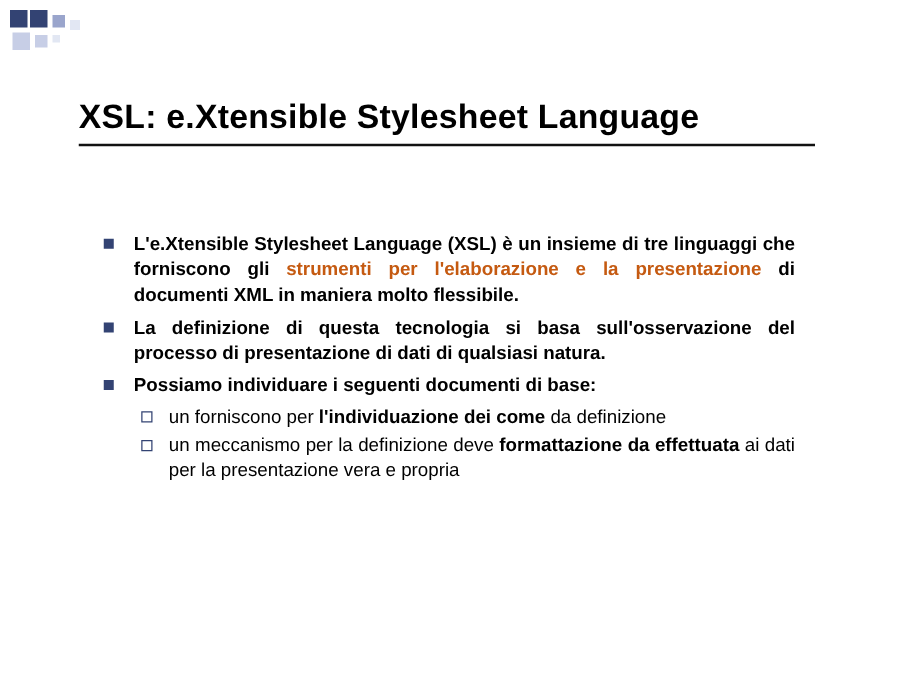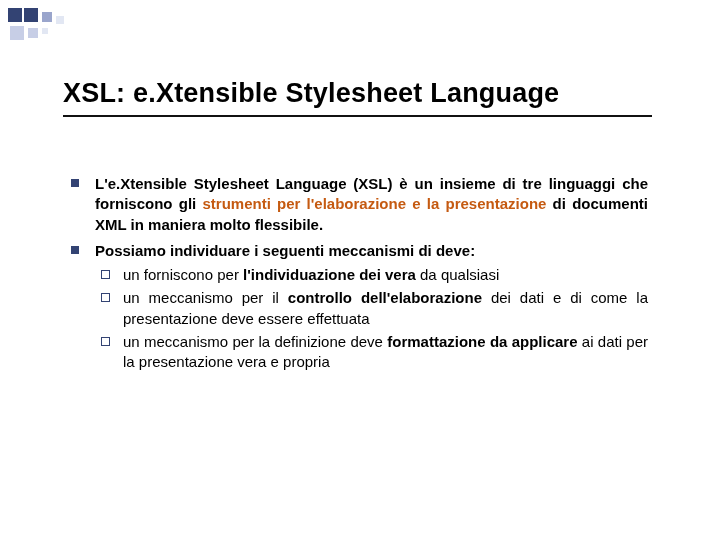--- a/index.html
+++ b/index.html
@@ -48,21 +48,21 @@
     letter-spacing: 0.2px;
   }
   .body {
     position: absolute;
     left: 63px;
     right: 40px;
     top: 170px;
   }
   ul.top {
     list-style: none;
-    margin: 4px;
+    margin: 16px;
     padding: 0;
   }
   ul.top > li {
     position: relative;
     padding-left: 28px;
     margin-bottom: 6px;
     font-size: 15px;
     line-height: 1.35;
     color: #000;
     font-weight: bold;
@@ -120,24 +120,24 @@
     <div class="sq pale2"></div>
   </div>
 
   <div class="title-wrap">
     <div class="title">XSL: e.Xtensible Stylesheet Language</div>
   </div>
 
   <div class="body">
     <ul class="top">
       <li><span>L'</span><b>e.Xtensible Stylesheet Language (XSL)</b><span> è un insieme di tre linguaggi che forniscono gli </span><span class="accent">strumenti per l'elaborazione e la presentazione</span><span> di documenti XML in maniera molto flessibile.</span></li>
+      <li>La definizione di questa tecnologia si basa sull'osservazione del processo di  presentazione di dati di qualsiasi natura.</li>
       <li>
-        <span>Possiamo individuare i seguenti meccanismi di deve:</span>
+        <span>Possiamo individuare i seguenti documenti di base:</span>
         <ul class="sub">
-          <li><span>un forniscono per </span><b>l'individuazione dei vera</b><span> da qualsiasi</span></li>
-          <li><span>un meccanismo per il </span><b>controllo dell'elaborazione</b><span> dei dati e di come la presentazione deve essere effettuata</span></li>
-          <li><span>un meccanismo per la definizione deve </span><b>formattazione da applicare</b><span> ai dati per la presentazione vera e propria</span></li>
+          <li><span>un forniscono per </span><b>l'individuazione dei come</b><span> da definizione</span></li>
+          <li><span>un meccanismo per la definizione deve </span><b>formattazione da effettuata</b><span> ai dati per la presentazione vera e propria</span></li>
         </ul>
       </li>
     </ul>
   </div>
 
 </div>
 
 </body></html>

